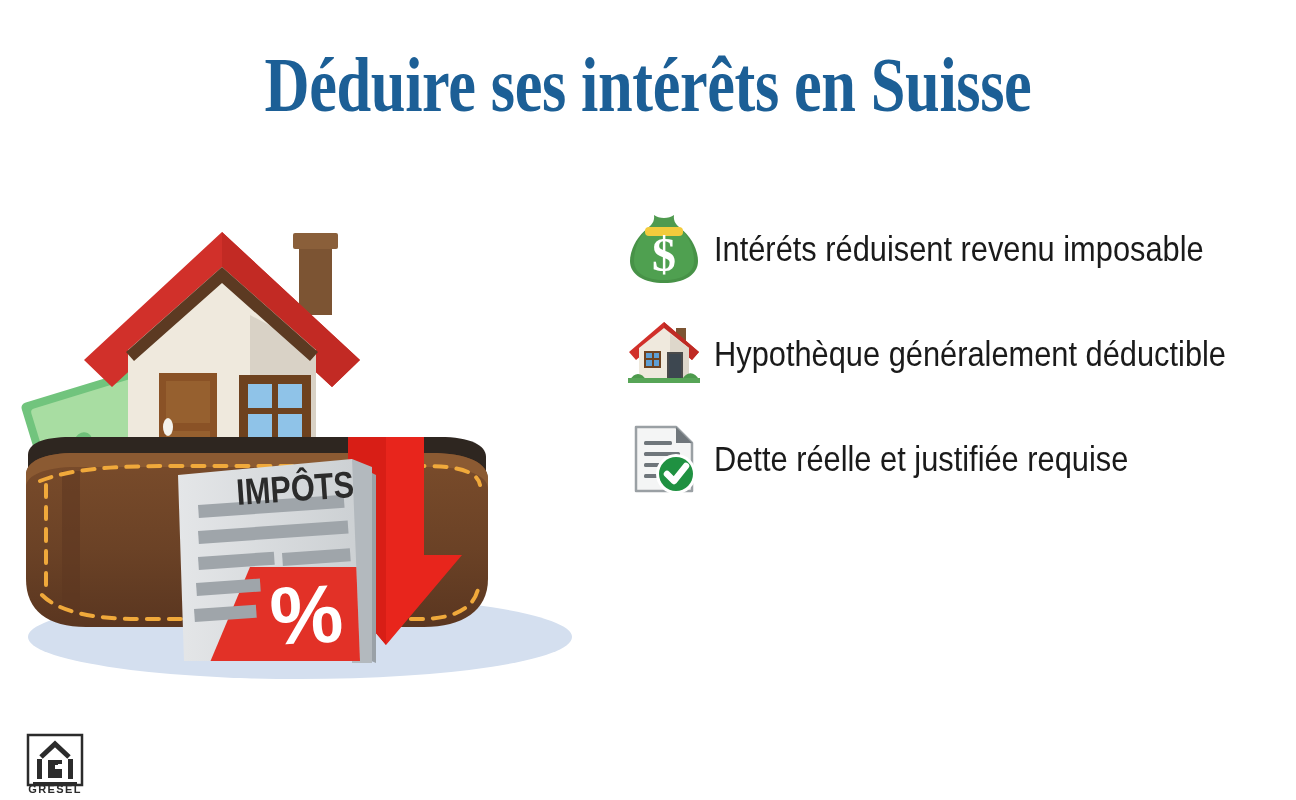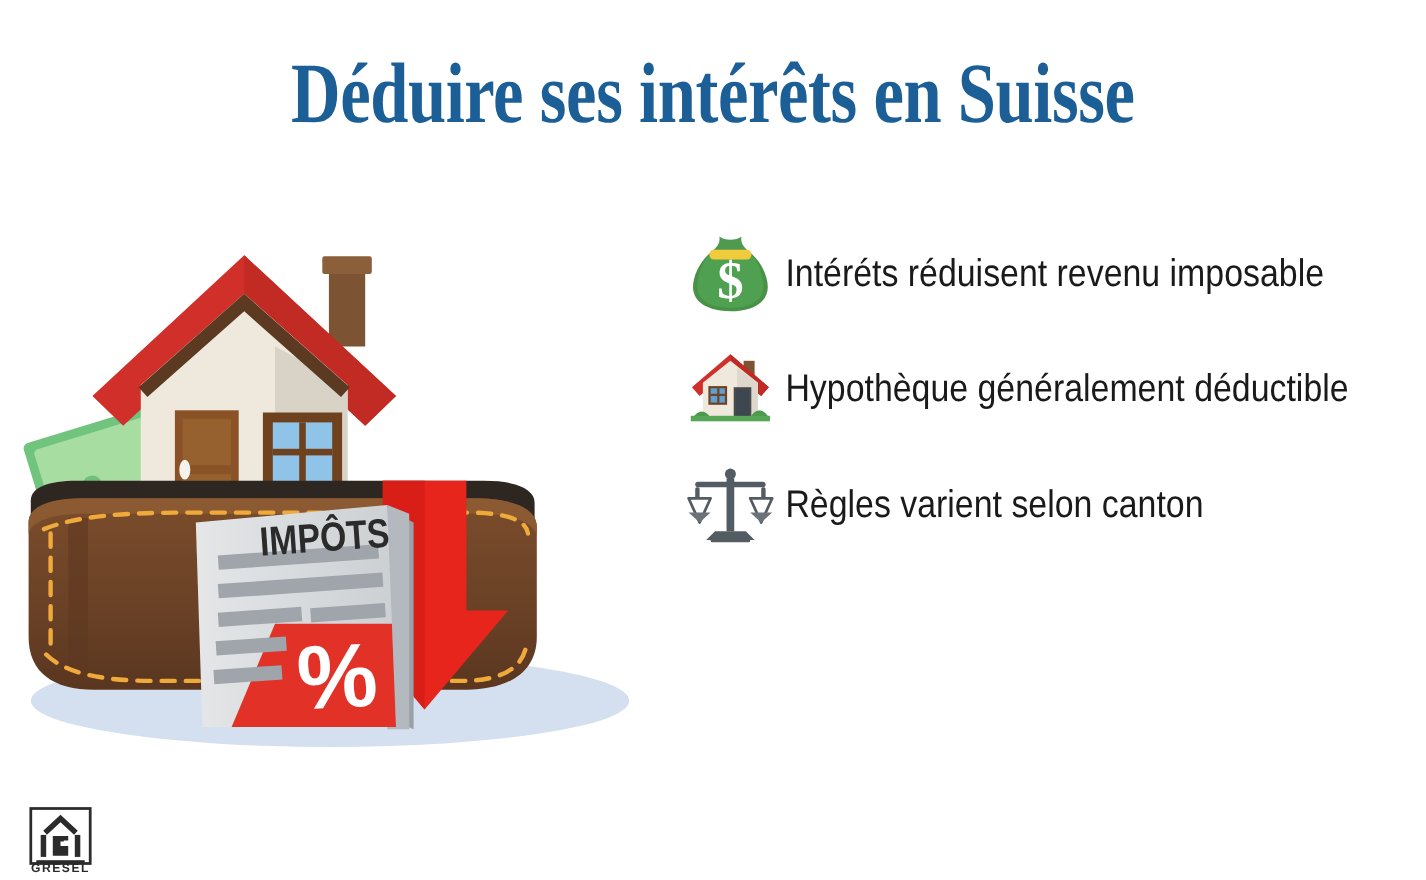--- a/index.html
+++ b/index.html
@@ -209,41 +209,37 @@
           <rect x="28" y="39" width="2" height="13" fill="#6e421f"></rect>
           <rect x="22" y="44" width="13" height="2" fill="#6e421f"></rect>
           <path d="M6,66 C10,58 18,58 22,66 Z" fill="#4c9a4c"></path>
           <path d="M58,66 C62,57 71,57 75,66 Z" fill="#4c9a4c"></path>
           <rect x="4" y="64" width="72" height="5" fill="#57a557"></rect>
         </svg>
       </span>
       <span class="txt">Hypothèque généralement déductible</span>
     </div>
 
-
     <div class="row">
       <span class="ico">
         <svg width="80" height="80" viewBox="0 0 80 80" xmlns="http://www.w3.org/2000/svg">
-          <g fill="#545c63">
-            <circle cx="40" cy="12" r="5"></circle>
-            <rect x="36.5" y="16" width="7" height="48"></rect>
-            <rect x="8" y="19" width="64" height="5" rx="2.5"></rect>
-            <rect x="8" y="24" width="4" height="10" rx="1.5"></rect>
-            <rect x="68" y="24" width="4" height="10" rx="1.5"></rect>
-            <path d="M26,64 L54,64 L62,72 L18,72 Z"></path>
-            <rect x="22" y="70" width="36" height="4" rx="1.5"></rect>
-          </g>
-          <path d="M2,34 L22,34 L12,56 Z" fill="#ffffff" stroke="#545c63" stroke-width="2.5" stroke-linejoin="round"></path>
-          <path d="M2,47 L22,47 L12,56 Z" fill="#6b7379"></path>
-          <path d="M58,34 L78,34 L68,56 Z" fill="#ffffff" stroke="#545c63" stroke-width="2.5" stroke-linejoin="round"></path>
-          <path d="M58,47 L78,47 L68,56 Z" fill="#6b7379"></path>
+          <path d="M12,8 L52,8 L68,24 L68,72 L12,72 Z" fill="#f4f5f5" stroke="#9aa0a4" stroke-width="2.5" stroke-linejoin="round"></path>
+          <path d="M52,8 L68,24 L52,24 Z" fill="#6f767b"></path>
+          <rect x="20" y="22" width="28" height="4" rx="1.5" fill="#6f767b"></rect>
+          <rect x="20" y="33" width="36" height="4" rx="1.5" fill="#6f767b"></rect>
+          <rect x="20" y="44" width="32" height="4" rx="1.5" fill="#6f767b"></rect>
+          <rect x="20" y="55" width="22" height="4" rx="1.5" fill="#6f767b"></rect>
+          <circle cx="52" cy="55" r="20" fill="#ffffff"></circle>
+          <circle cx="52" cy="55" r="17" fill="#1f9141"></circle>
+          <path d="M43,55 L50,62 L62,47" fill="none" stroke="#ffffff" stroke-width="6.5" stroke-linecap="round" stroke-linejoin="round"></path>
         </svg>
       </span>
-      <span class="txt">Règles varient selon canton</span>
+      <span class="txt">Dette réelle et justifiée requise</span>
     </div>
+
 
 
   </div>
 
   <div class="logo">
     <svg width="62" height="62" viewBox="0 0 62 62" xmlns="http://www.w3.org/2000/svg">
       <rect x="4" y="3" width="54" height="50" fill="none" stroke="#2b2b2b" stroke-width="2.5"></rect>
       <path d="M17,25 L31,12 L45,25" fill="none" stroke="#2b2b2b" stroke-width="5" stroke-linejoin="miter"></path>
       <rect x="13" y="27" width="5" height="20" fill="#2b2b2b"></rect>
       <rect x="44" y="27" width="5" height="20" fill="#2b2b2b"></rect>

